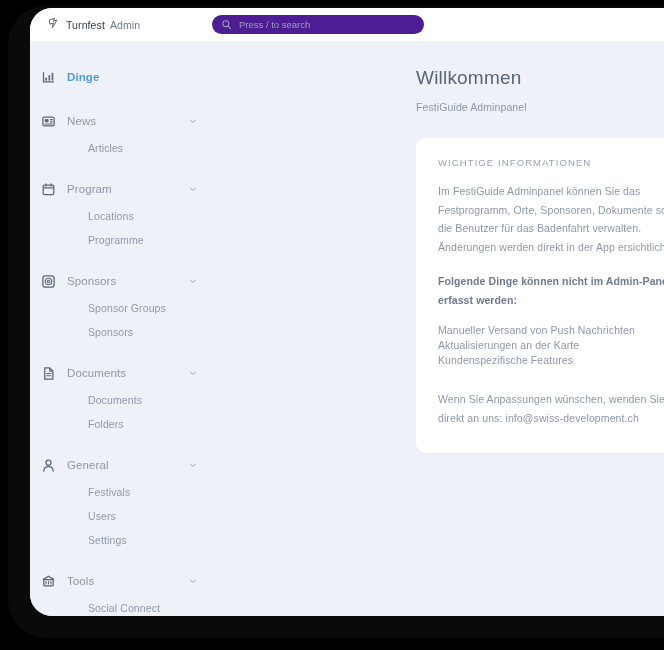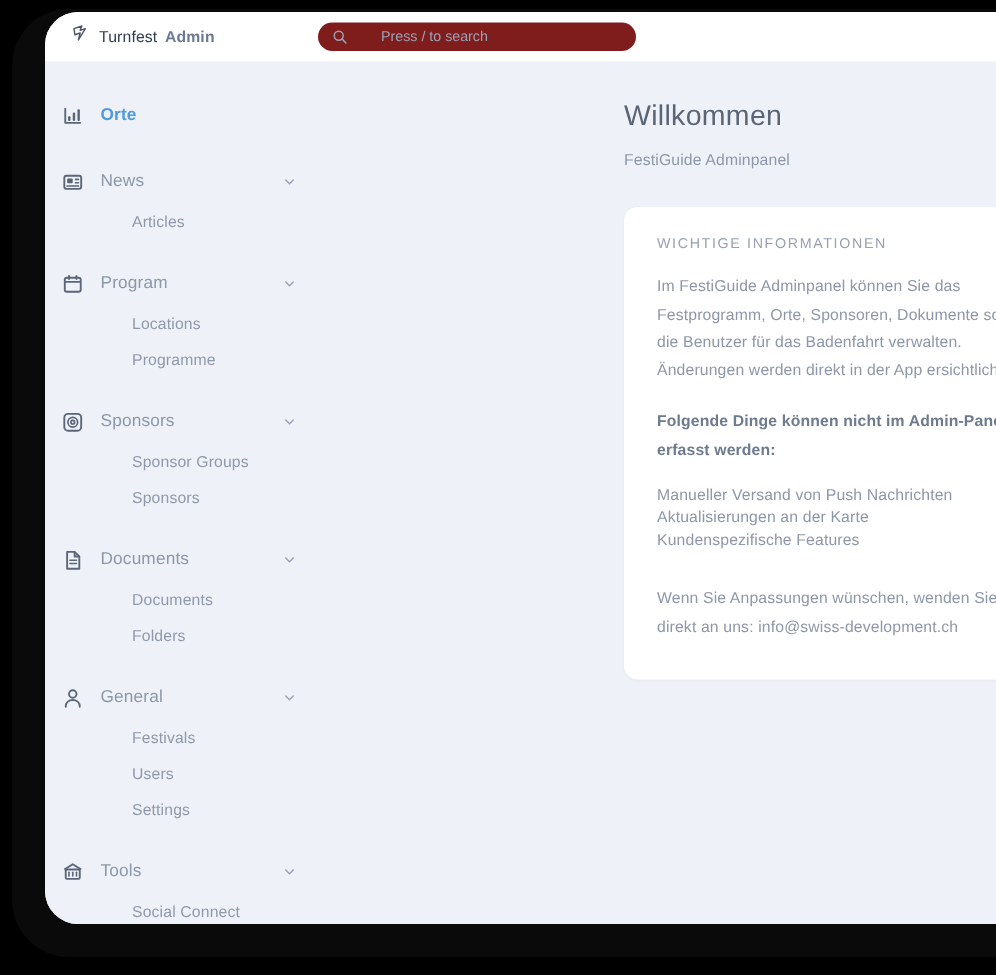--- a/index.html
+++ b/index.html
@@ -43,31 +43,31 @@
     display:flex; align-items:center; gap:5px;
     margin-left:17px;
     white-space:nowrap;
   }
   #brand .logo-icon { display:block; }
   .brand-strong {
     font-size:10.5px; font-weight:normal; color:#2f3b52;
     letter-spacing:.1px;
   }
   .brand-light {
-    font-size:10.5px; font-weight:700; color:#6b7a90;
+    font-size:10.5px; font-weight:400; color:#6b7a90;
     letter-spacing:.1px;
   }
 
   #search-box {
     position:absolute; left:182px; top:7px;
     width:212px; height:19px;
-    background:#7f1d1d;
+    background:#4c1d95;
     border-radius:10px;
     display:flex; align-items:center;
-    padding-left:9px; gap:22px;
+    padding-left:9px; gap:7px;
   }
   #search-input {
     border:none; outline:none; background:transparent;
     font-family:"Liberation Sans", sans-serif;
     font-size:9.5px; color:#8a94a6;
     width:170px;
   }
   #search-input::placeholder { color:#9aa3b5; }
 
   
@@ -220,21 +220,21 @@
       <div class="nav-group">
         <div class="nav-row active">
           <span class="nav-icon">
             <svg width="15" height="15" viewBox="0 0 24 24" fill="none">
               <path d="M4 4 L4 19 L20 19" stroke="#5b6678" stroke-width="2" stroke-linecap="round" stroke-linejoin="round"></path>
               <rect x="7" y="12" width="2.6" height="5" rx="1" fill="#5b6678"></rect>
               <rect x="12" y="8" width="2.6" height="9" rx="1" fill="#5b6678"></rect>
               <rect x="17" y="4.5" width="2.6" height="12.5" rx="1" fill="#5b6678"></rect>
             </svg>
           </span>
-          <span class="nav-label">Orte</span>
+          <span class="nav-label">Dinge</span>
         </div>
         <div class="group-gap"></div>
       </div>
       <div class="nav-group">
         <div class="nav-row">
           <span class="nav-icon">
             <svg width="15" height="15" viewBox="0 0 24 24" fill="none">
               <rect x="3" y="5" width="18" height="14" rx="2.2" stroke="#5b6678" stroke-width="2"></rect>
               <rect x="6" y="8" width="6" height="5" rx="1" fill="#5b6678"></rect>
               <line x1="15" y1="9" x2="18" y2="9" stroke="#5b6678" stroke-width="1.8" stroke-linecap="round"></line>

